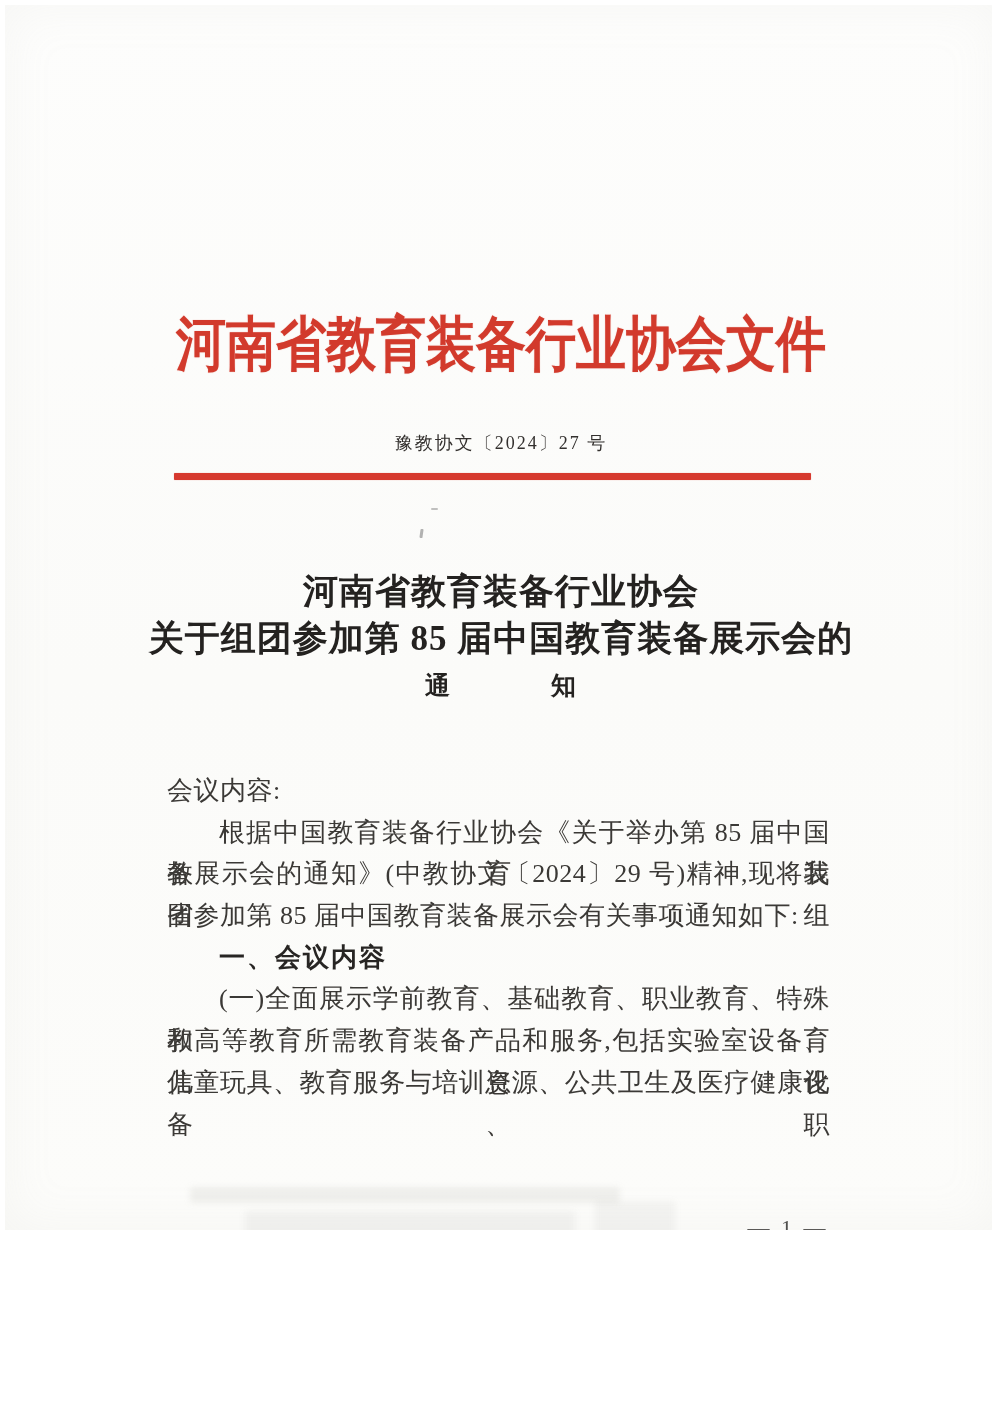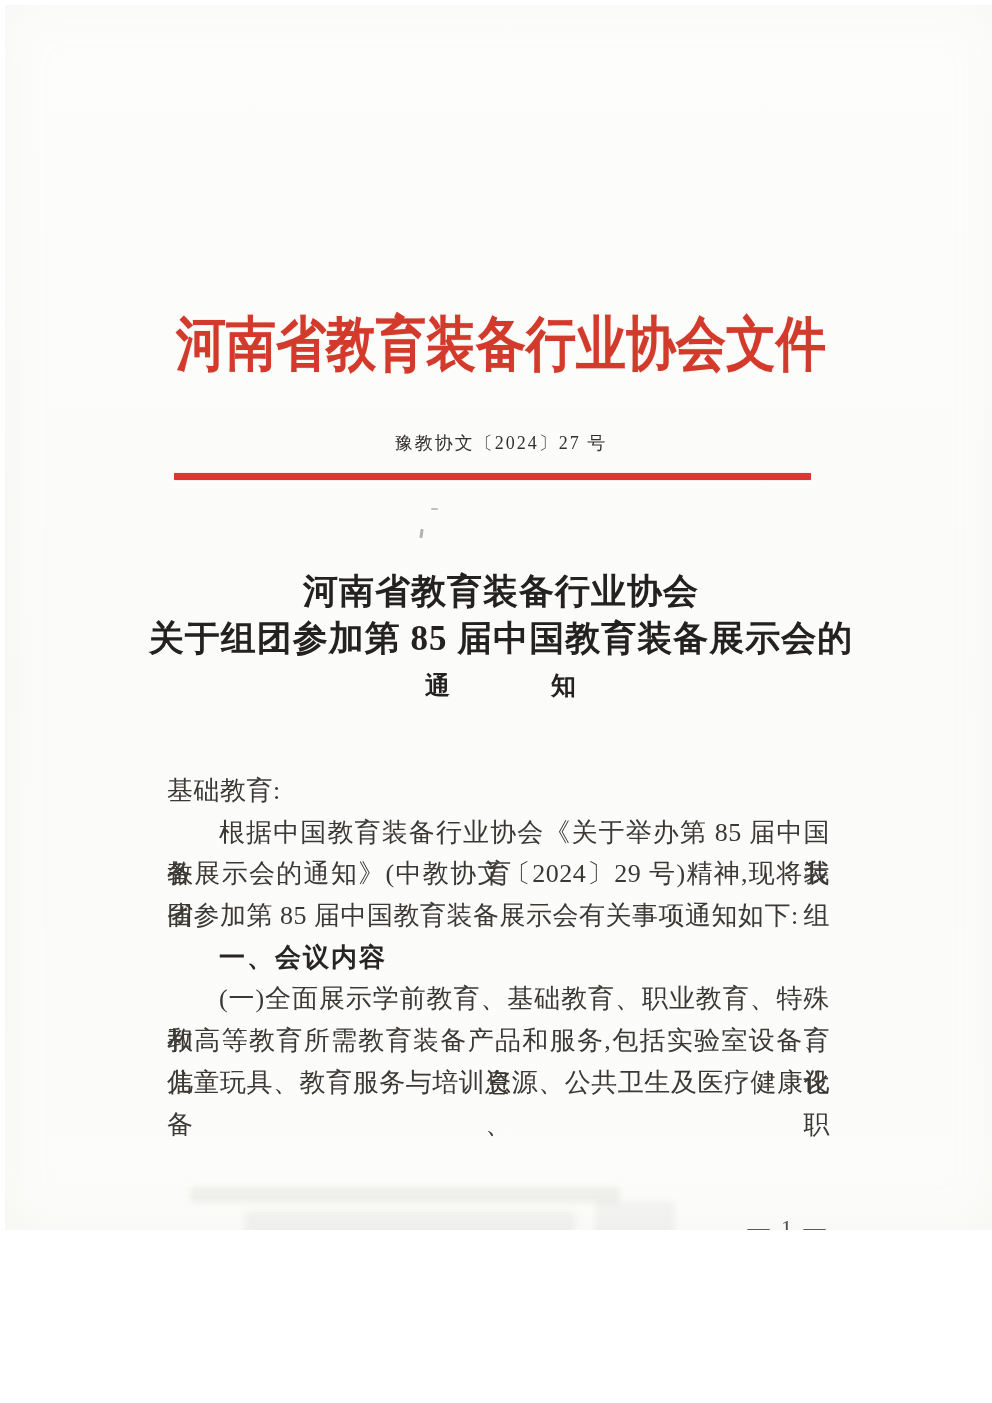--- a/index.html
+++ b/index.html
@@ -190,21 +190,21 @@
 
   <div class="doc-title">
     <div class="t-line">河南省教育装备行业协会</div>
     <div class="t-line">关于组团参加第 85 届中国教育装备展示会的</div>
     <div class="t-line t-line3">
       <span>通</span><span class="t-gap"></span><span>知</span>
     </div>
   </div>
 
   <div class="body-text">
-    <div class="bline">基础教育:</div>
+    <div class="bline">会议内容:</div>
     <div class="bline just indent">根据中国教育装备行业协会《关于举办第 85 届中国教育装</div>
     <div class="bline just">备展示会的通知》(中教协文〔2024〕29 号)精神,现将我省组</div>
     <div class="bline">团参加第 85 届中国教育装备展示会有关事项通知如下:</div>
     <div class="bline heading indent">一、会议内容</div>
     <div class="bline just indent">(一)全面展示学前教育、基础教育、职业教育、特殊教育</div>
     <div class="bline just">和高等教育所需教育装备产品和服务,包括实验室设备、信息化</div>
     <div class="bline just">儿童玩具、教育服务与培训资源、公共卫生及医疗健康设备、职</div>
   </div>
 
   <div class="ghost ghost-1"></div>

